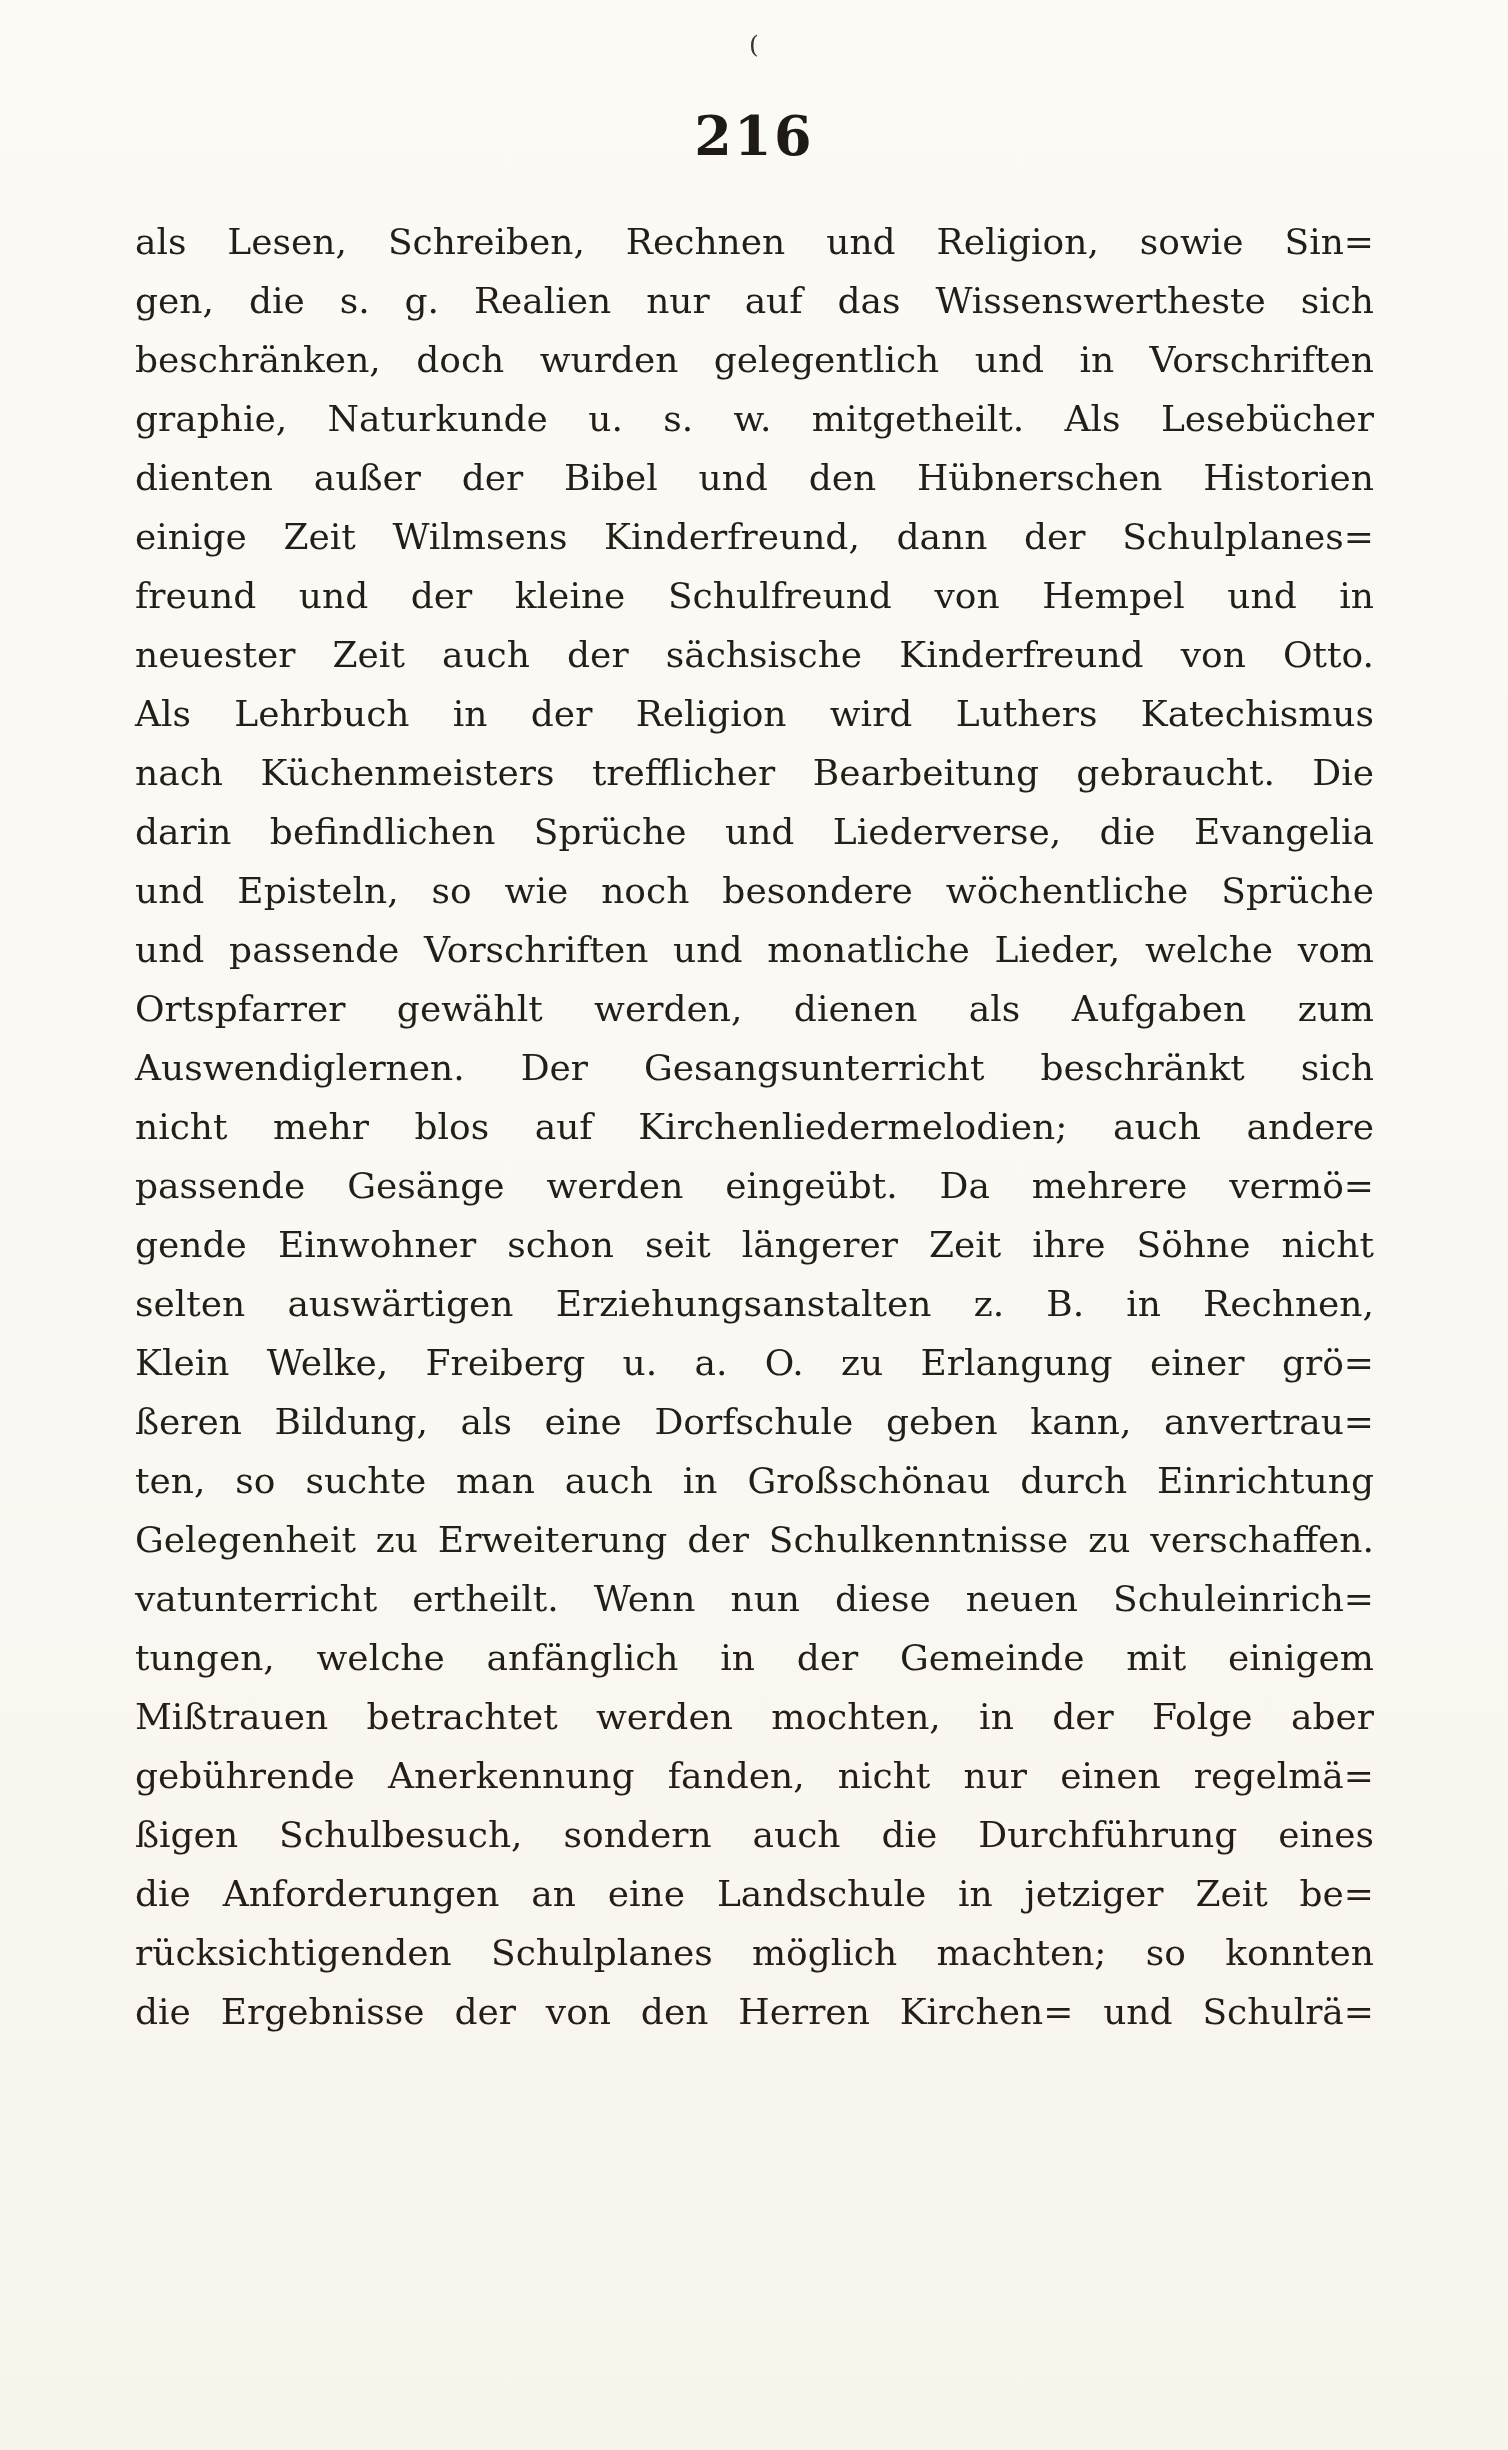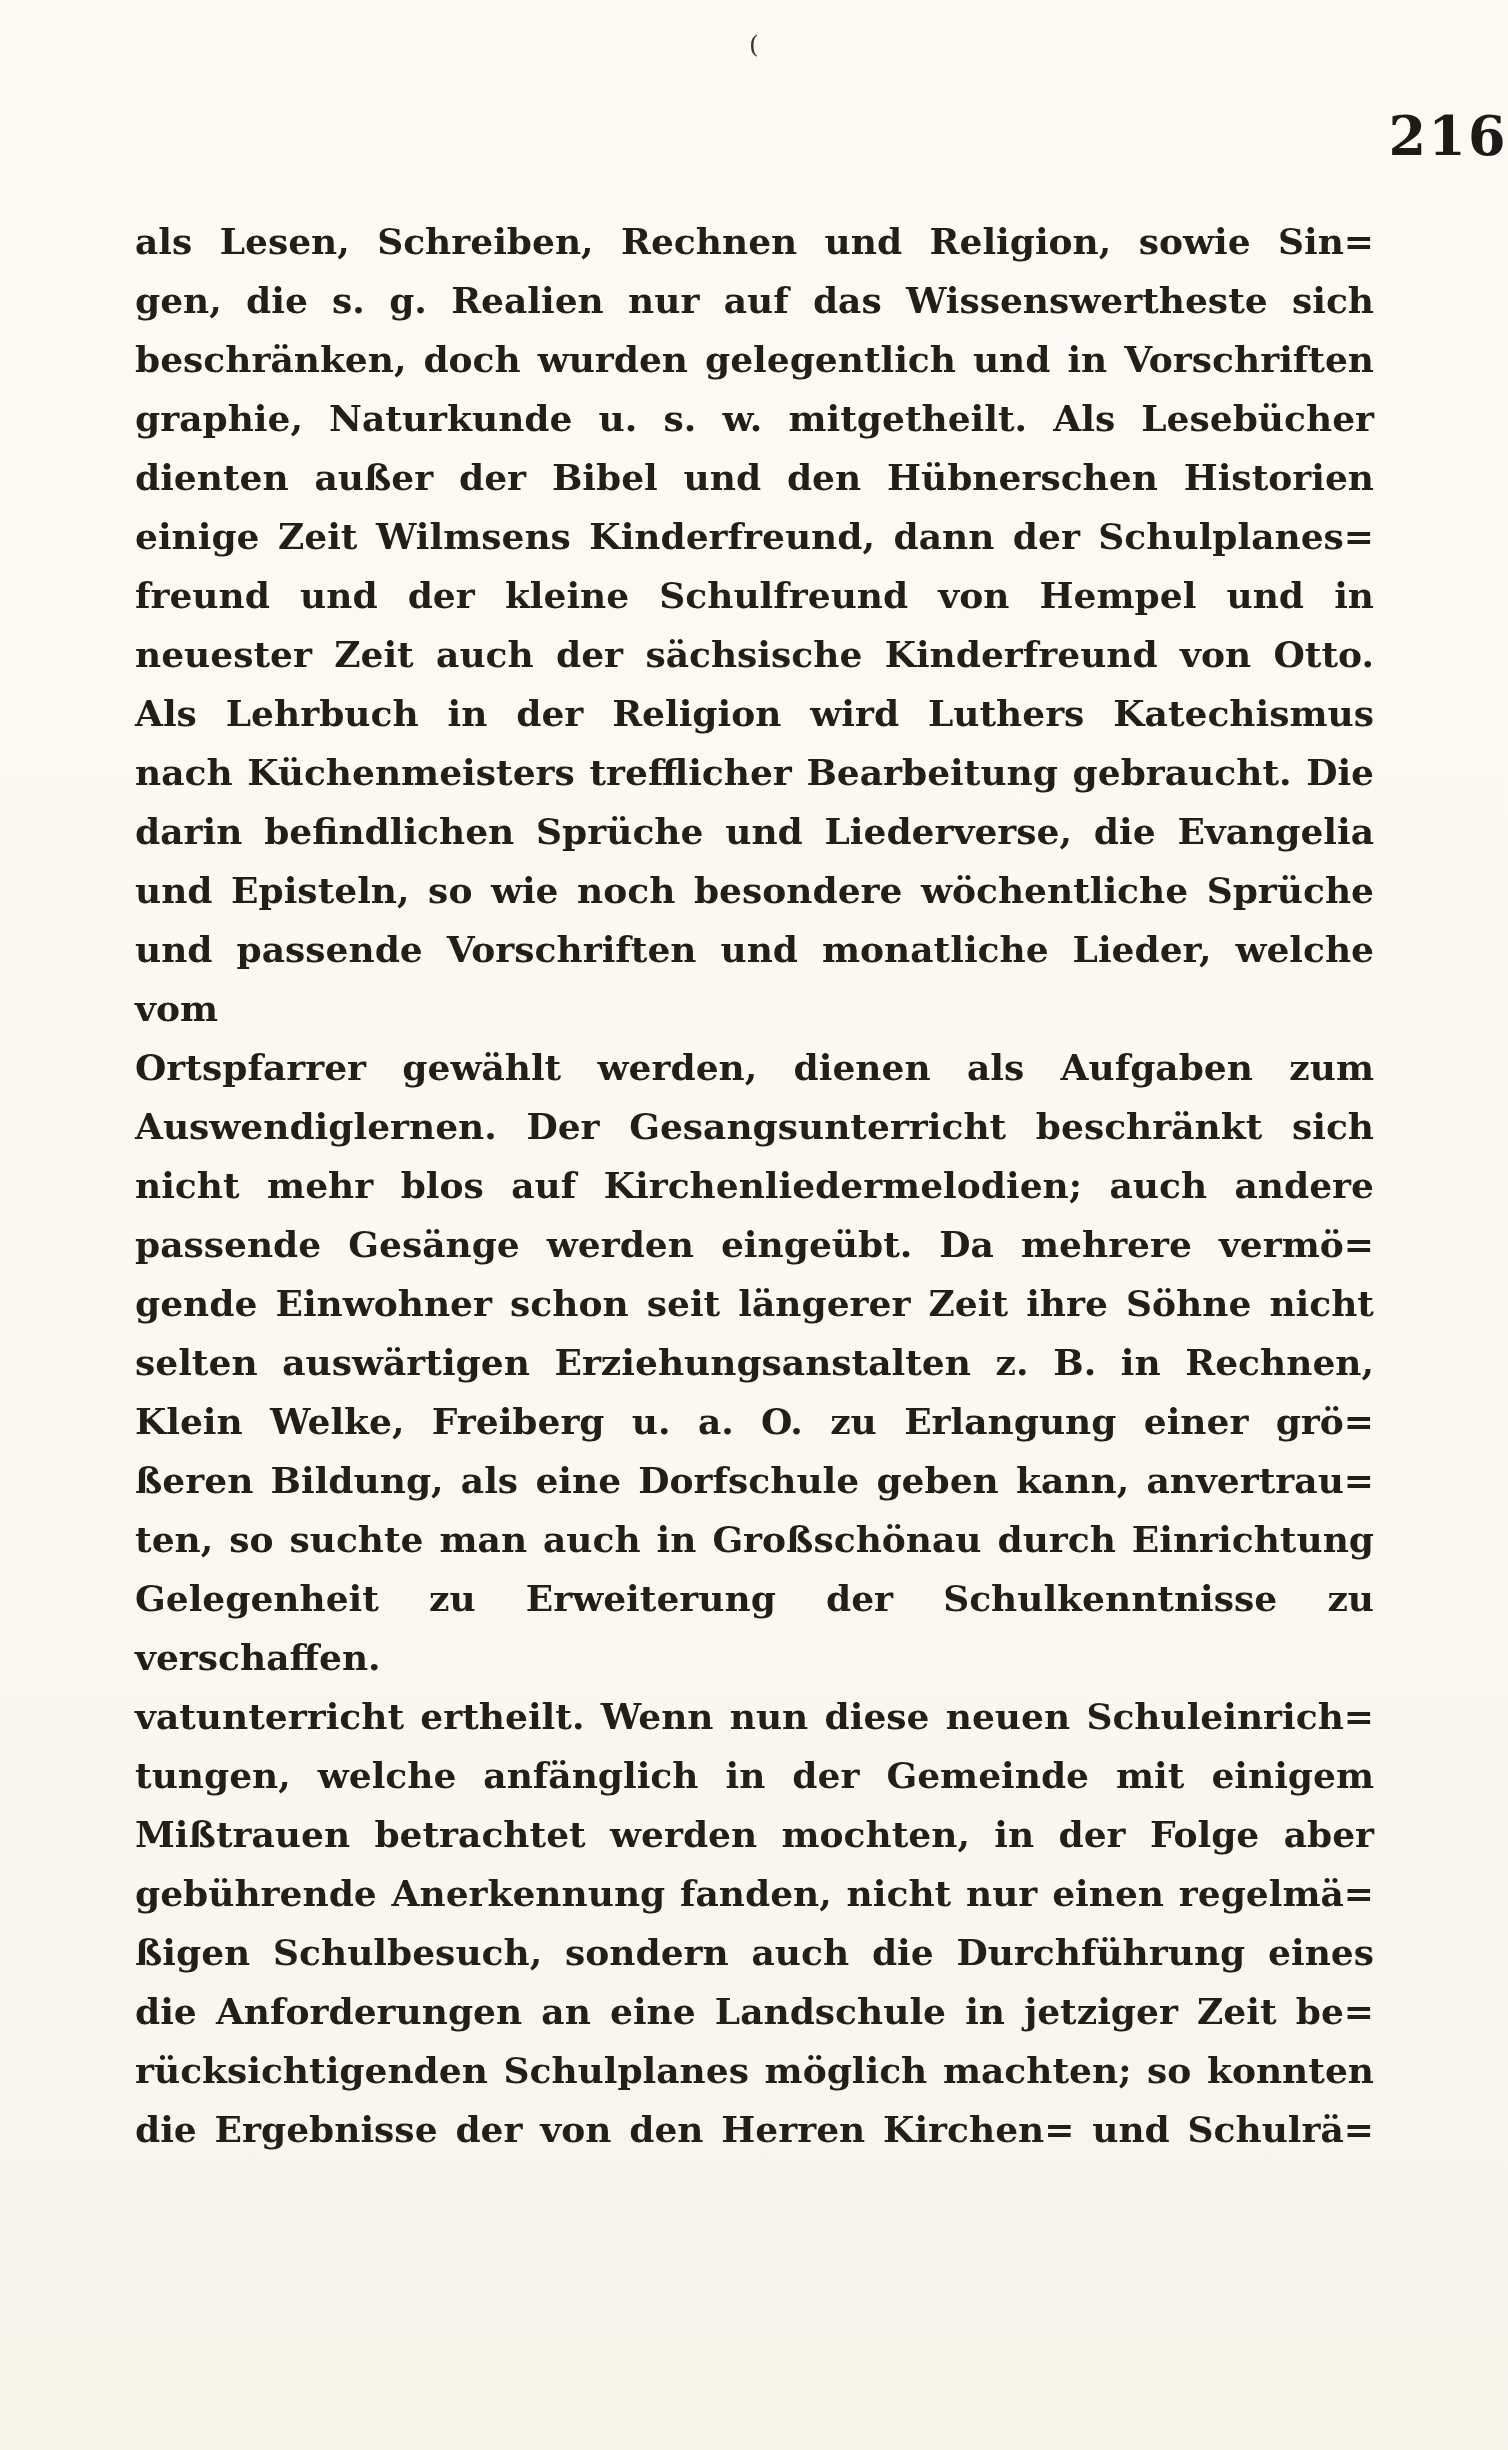--- a/index.html
+++ b/index.html
@@ -24,35 +24,35 @@
     width: 100%;
     text-align: center;
     font-size: 25px;
     color: #3a332c;
   }
   .page-number {
     position: absolute;
     top: 104px;
     left: 0;
     width: 100%;
-    text-align: right;
+    text-align: center;
     font-size: 54px;
     font-weight: 700;
     letter-spacing: 2.3px;
     color: #1f1a15;
   }
   .text-block {
     position: absolute;
     top: 212px;
     left: 135px;
     width: 1239px;
   }
   .text-line {
     font-size: 36px;
-    font-weight: 700;
+    font-weight: 400;
     line-height: 59px;
     text-align: justify;
     text-align-last: justify;
     text-justify: inter-word;
     white-space: normal;
     color: #241e18;
   }
 </style>
 </head>
 <body>

